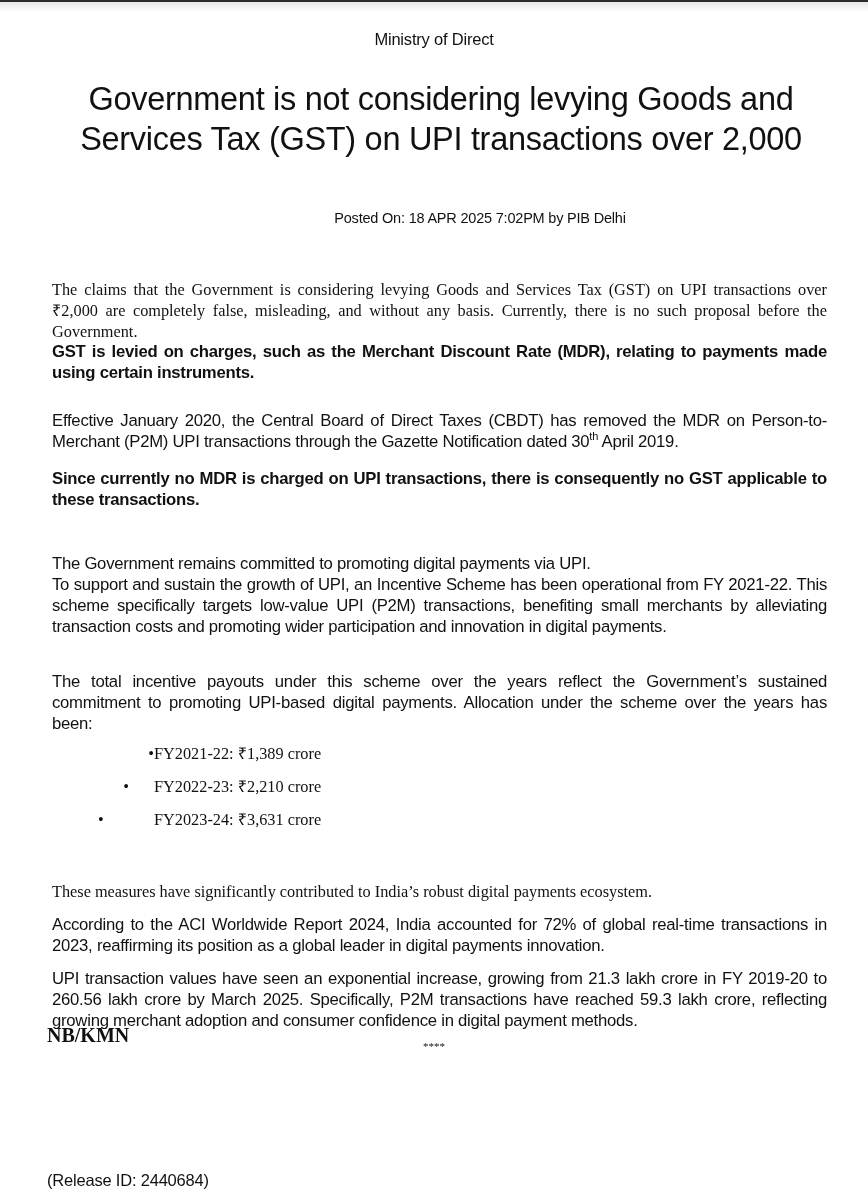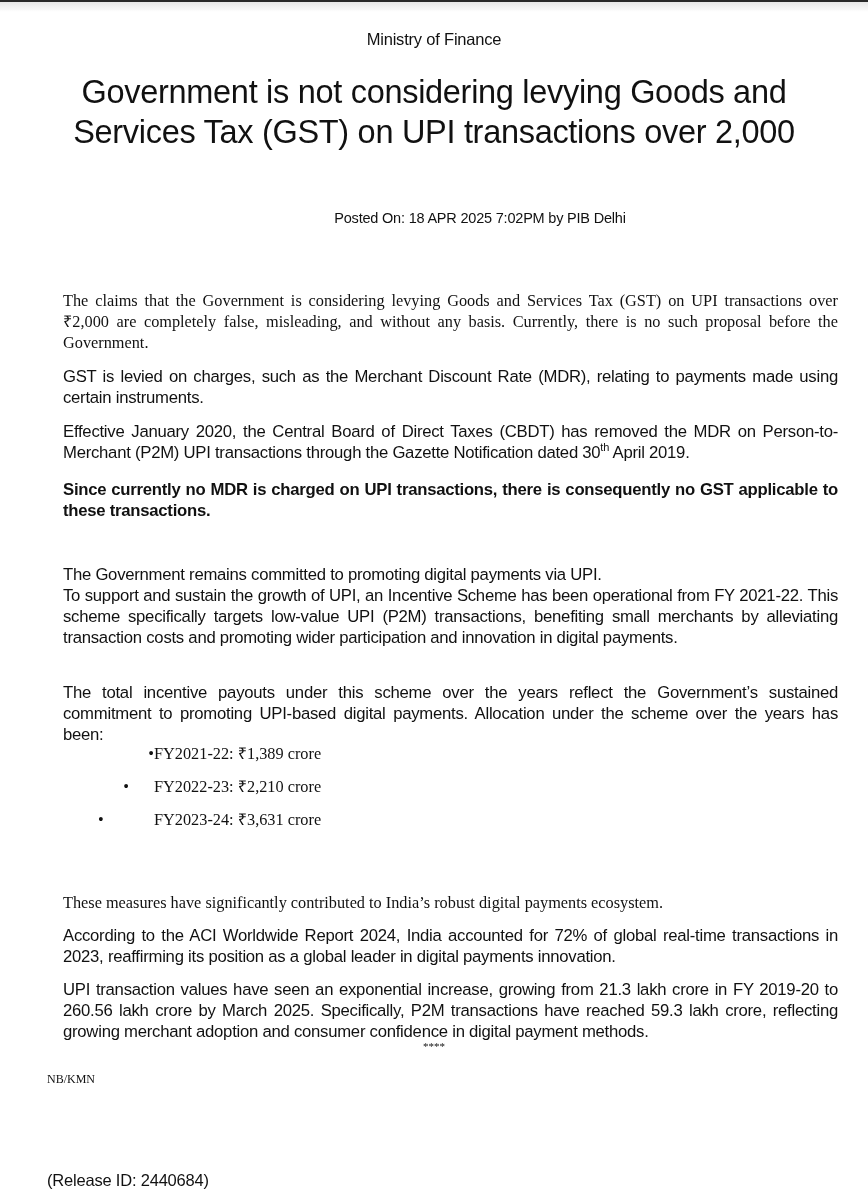--- a/index.html
+++ b/index.html
@@ -14,61 +14,61 @@
   .topshade {
     position: absolute; left: 0; top: 2px; width: 868px; height: 10px;
     background: linear-gradient(#e8e8e8, #ffffff);
   }
   .ministry {
     position: absolute; top: 30px; left: 0; width: 868px; text-align: center;
     font-size: 16.5px; letter-spacing: -0.2px;
   }
   .title {
     position: absolute; top: 72px; left: 40px; width: 788px; text-align: center;
-    font-size: 32.5px; line-height: 40px; letter-spacing: -0.3px; margin: 0; font-weight: normal;
+    font-size: 32.5px; line-height: 40px; letter-spacing: -0.3px; margin: 7px; font-weight: normal;
   }
   .posted {
     position: absolute; top: 210px; left: 0; width: 868px; text-align: center;
     font-size: 14.5px; letter-spacing: -0.2px; padding-left: 46px;
   }
   .para {
-    position: absolute; left: 47px; width: 775px; margin: 16px;
+    position: absolute; left: 47px; width: 775px; margin: 5px;
     font-size: 16.7px; line-height: 21px; text-align: justify; letter-spacing: -0.25px;
   }
   .serif { font-family: "Liberation Serif", serif; font-size: 16.3px; line-height: 21px; letter-spacing: 0; }
   .bold { font-weight: bold; }
   sup { font-size: 11px; line-height: 0; }
   .bullet-row {
     position: absolute; left: 98px; font-family: "Liberation Serif", serif; font-size: 16.3px;
   }
   .bullet-row .dot { display: inline-block; width: 56px; }
   .stars {
     position: absolute; top: 1040px; left: 0; width: 868px; text-align: center;
     font-family: "Liberation Serif", serif; font-size: 11px;
   }
   .signoff {
-    position: absolute; top: 1072px; left: 47px; font-family: "Liberation Serif", serif;
-    font-weight: normal; font-size: 12px;
+    position: absolute; top: 1024px; left: 47px; font-family: "Liberation Serif", serif;
+    font-weight: bold; font-size: 20px;
   }
   .release {
     position: absolute; top: 1171px; left: 47px; font-size: 16.5px; letter-spacing: -0.2px;
   }
 </style>
 </head>
 <body>
 
 <div class="topbar"></div>
 <div class="topshade"></div>
 
-<div class="ministry">Ministry of Finance</div>
+<div class="ministry">Ministry of Direct</div>
 <h1 class="title">Government is not considering levying Goods and Services Tax (GST) on UPI transactions over 2,000</h1>
 <div class="posted">Posted On: 18 APR 2025 7:02PM by PIB Delhi</div>
 
 <p class="para serif" style="top:274px;">The claims that the Government is considering levying Goods and Services Tax (GST) on UPI transactions over ₹2,000 are completely false, misleading, and without any basis. Currently, there is no such proposal before the Government.</p>
-<p class="para" style="top:350px;">GST is levied on charges, such as the Merchant Discount Rate (MDR), relating to payments made using certain instruments.</p>
+<p class="para" style="top:336px;font-weight:bold;">GST is levied on charges, such as the Merchant Discount Rate (MDR), relating to payments made using certain instruments.</p>
 <p class="para" style="top:405px;"><span>Effective January 2020, the Central Board of Direct Taxes (CBDT) has removed the MDR on Person-to-Merchant (P2M) UPI transactions through the Gazette Notification dated 30</span><sup>th</sup><span> April 2019.</span></p>
 <p class="para bold" style="top:463px;">Since currently no MDR is charged on UPI transactions, there is consequently no GST applicable to these transactions.</p>
 <p class="para" style="top:548px;">The Government remains committed to promoting digital payments via UPI.</p>
 <p class="para" style="top:569px;">To support and sustain the growth of UPI, an Incentive Scheme has been operational from FY 2021-22. This scheme specifically targets low-value UPI (P2M) transactions, benefiting small merchants by alleviating transaction costs and promoting wider participation and innovation in digital payments.</p>
 <p class="para" style="top:666px;">The total incentive payouts under this scheme over the years reflect the Government’s sustained commitment to promoting UPI-based digital payments. Allocation under the scheme over the years has been:</p>
 
 <div class="bullet-row" style="top:742px;text-align:right;"><span class="dot">•</span><span>FY2021-22: ₹1,389 crore</span></div>
 <div class="bullet-row" style="top:775px;text-align:center;"><span class="dot">•</span><span>FY2022-23: ₹2,210 crore</span></div>
 <div class="bullet-row" style="top:808px;"><span class="dot">•</span><span>FY2023-24: ₹3,631 crore</span></div>
 

